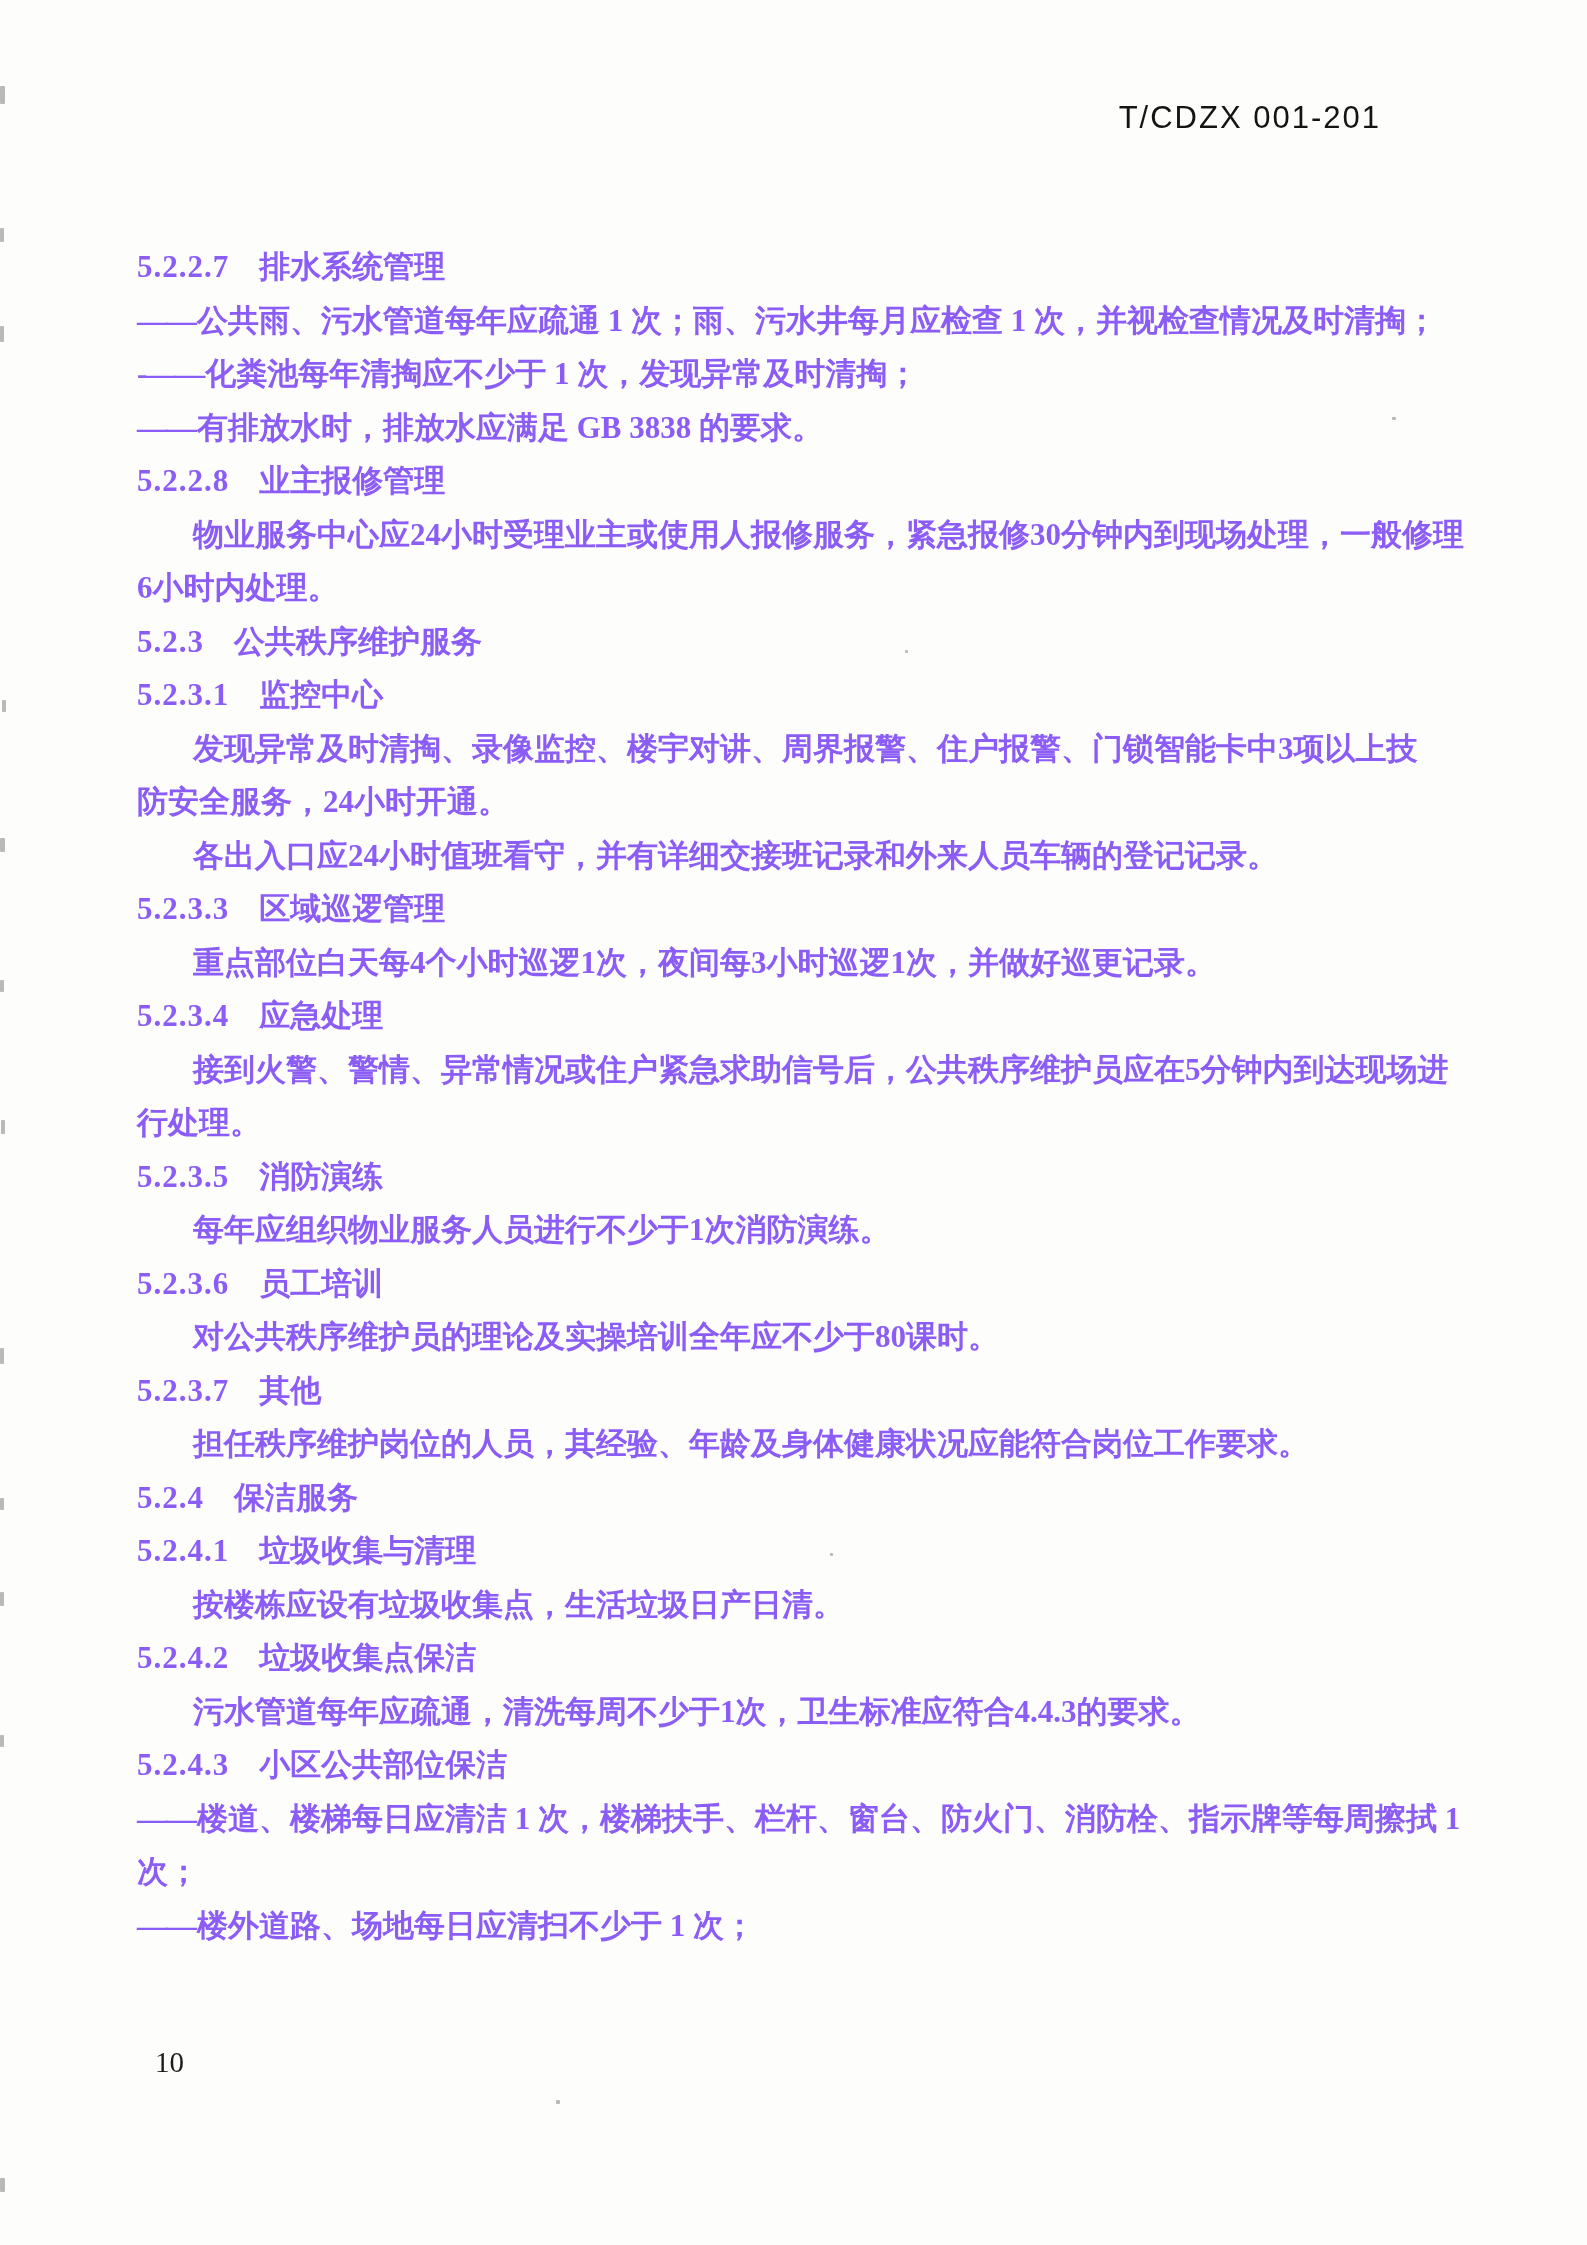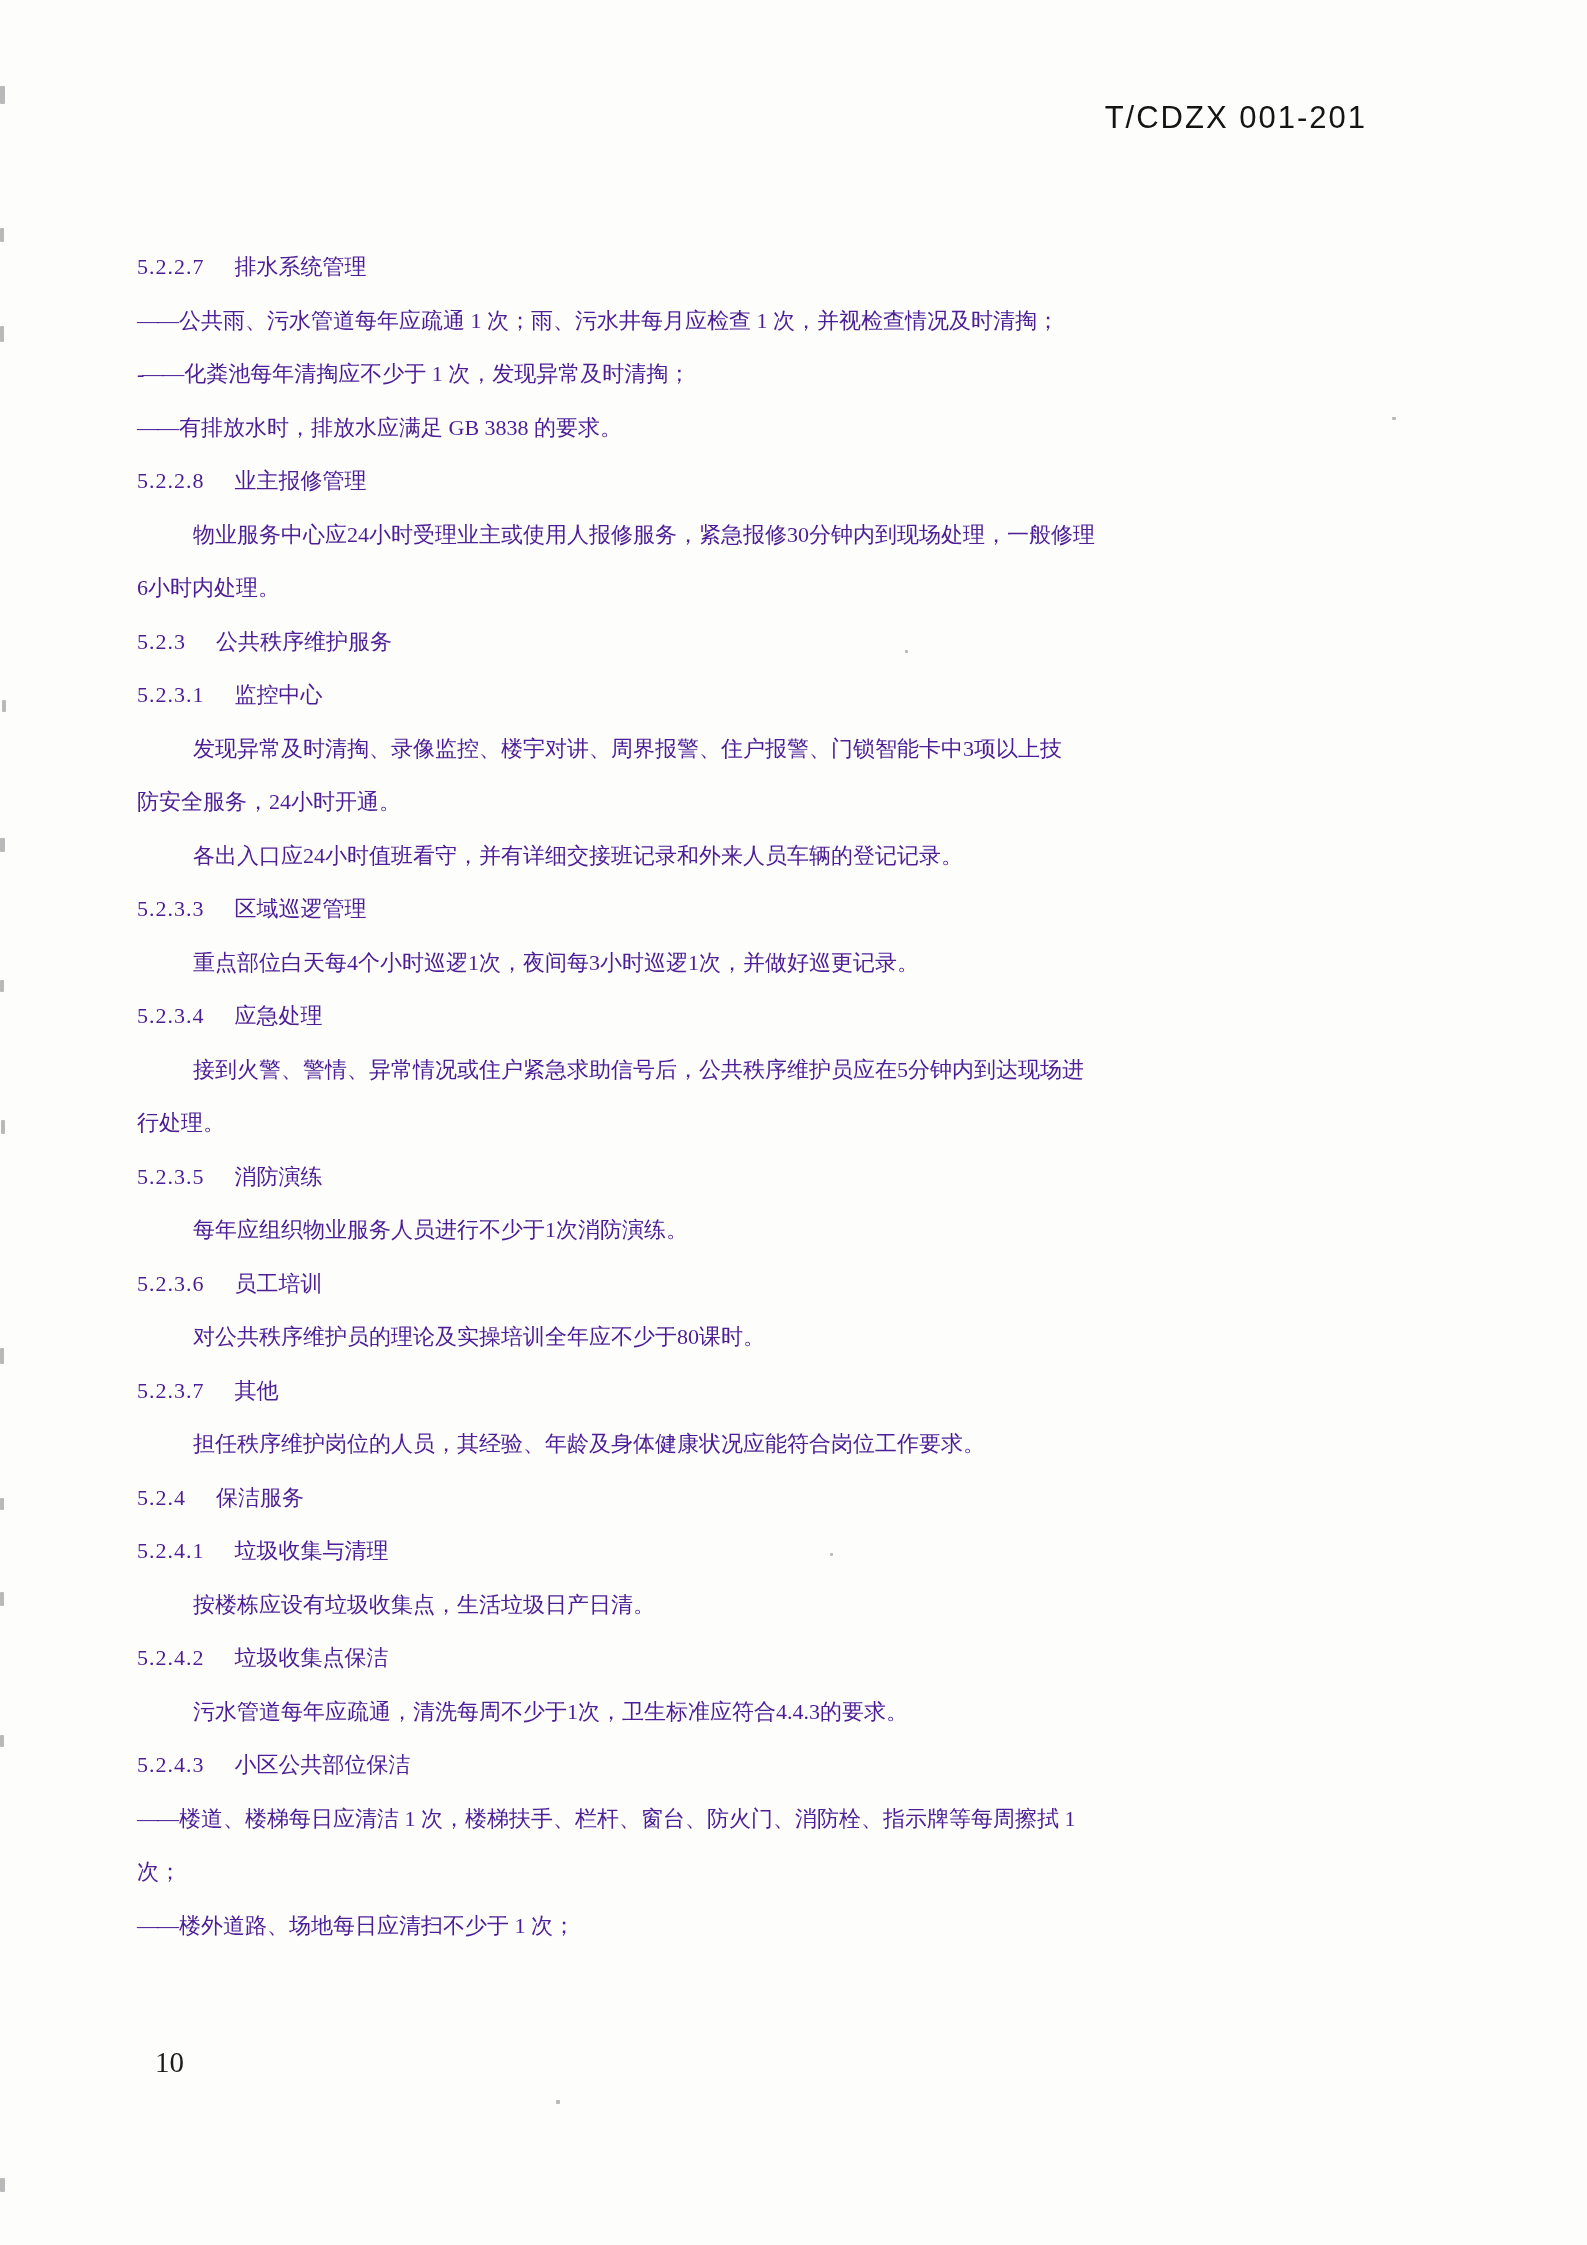--- a/index.html
+++ b/index.html
@@ -12,36 +12,37 @@
     width: 1587px;
     height: 2245px;
     background: #fdfdfb;
     overflow: hidden;
     color: #1b1b1b;
     font-family: "Liberation Serif", "DejaVu Serif", serif;
   }
   .header-code {
     position: absolute;
     top: 100px;
-    right: 220px;
+    right: 206px;
     font-family: "Liberation Sans", "DejaVu Sans", sans-serif;
     font-size: 31px;
     font-weight: 500;
     letter-spacing: 2px;
     color: #141414;
     margin-left: 38px;
   }
   .content {
     position: absolute;
     left: 137px;
     top: 240px;
     width: 1330px;
-    font-size: 22px;
+    font-size: 31px;
     line-height: 53.5px;
-    color: #4c1d95;
+    color: #8b5cf6;
+    font-weight: bold;
   }
   .line {
     white-space: nowrap;
   }
   .line.heading {
     font-family: "Liberation Sans", "DejaVu Sans", sans-serif;
   }
   .line.heading .num {
     font-family: "Liberation Serif", "DejaVu Serif", serif;
     margin-right: 30px;

